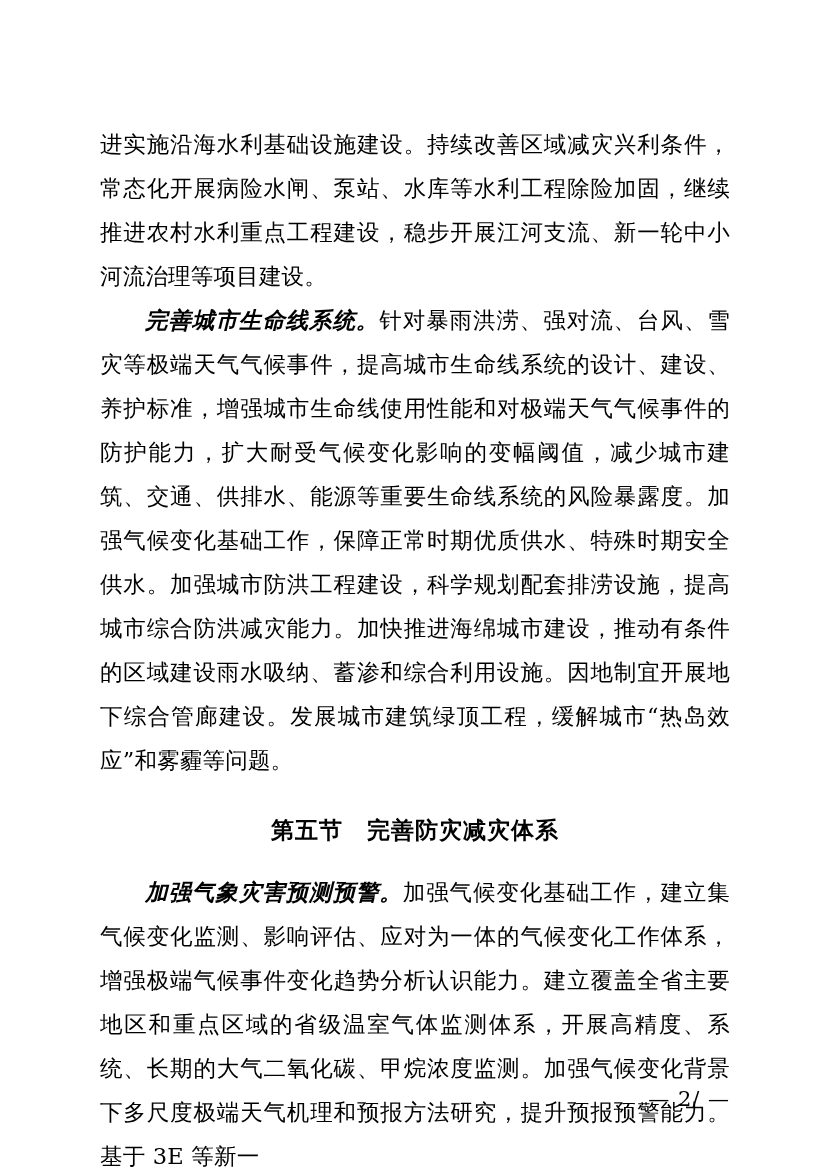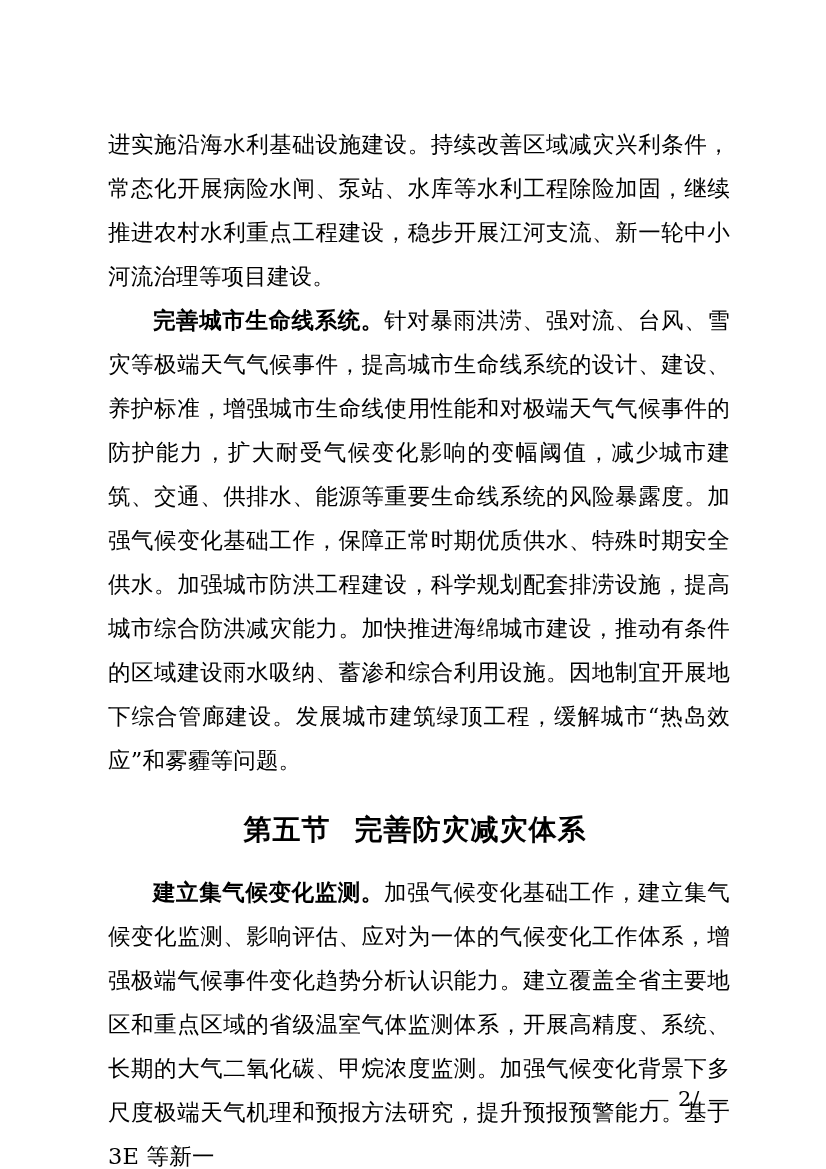--- a/index.html
+++ b/index.html
@@ -22,31 +22,32 @@
     padding: 122px 96px 0 100px;
   }
   .body-text {
     font-size: 22.5px;
     line-height: 44px;
     text-align: justify;
     text-justify: inter-ideograph;
     letter-spacing: 0.2px;
   }
   .para {
-    margin: 0 0 0 8px;
+    margin: 0 0 0 0;
     text-indent: 45px;
   }
   .para.no-indent {
     text-indent: 0;
   }
   .lead {
     font-weight: bold;
+    font-style: italic;
   }
   .section-heading {
-    font-size: 28px;
+    font-size: 23px;
     font-weight: bold;
     text-align: center;
     line-height: 44px;
     margin: 26px 0 18px 0;
     letter-spacing: 1px;
   }
   .heading-gap {
     display: inline-block;
     width: 24px;
   }
@@ -66,19 +67,19 @@
 <div class="page">
 
   <div class="body-text">
 
     <p class="para no-indent"><span>进实施沿海水利基础设施建设。持续改善区域减灾兴利条件，常态化开展病险水闸、泵站、水库等水利工程除险加固，继续推进农村水利重点工程建设，稳步开展江河支流、新一轮中小河流治理等项目建设。</span></p>
 
     <p class="para"><span class="lead">完善城市生命线系统。</span><span>针对暴雨洪涝、强对流、台风、雪灾等极端天气气候事件，提高城市生命线系统的设计、建设、养护标准，增强城市生命线使用性能和对极端天气气候事件的防护能力，扩大耐受气候变化影响的变幅阈值，减少城市建筑、交通、供排水、能源等重要生命线系统的风险暴露度。加强气候变化基础工作，保障正常时期优质供水、特殊时期安全供水。加强城市防洪工程建设，科学规划配套排涝设施，提高城市综合防洪减灾能力。加快推进海绵城市建设，推动有条件的区域建设雨水吸纳、蓄渗和综合利用设施。因地制宜开展地下综合管廊建设。发展城市建筑绿顶工程，缓解城市“热岛效应”和雾霾等问题。</span></p>
 
     <h2 class="section-heading"><span>第五节</span><span class="heading-gap"></span><span>完善防灾减灾体系</span></h2>
 
-    <p class="para"><span class="lead">建立集气候变化监测。</span><span>加强气候变化基础工作，建立集气候变化监测、影响评估、应对为一体的气候变化工作体系，增强极端气候事件变化趋势分析认识能力。建立覆盖全省主要地区和重点区域的省级温室气体监测体系，开展高精度、系统、长期的大气二氧化碳、甲烷浓度监测。加强气候变化背景下多尺度极端天气机理和预报方法研究，提升预报预警能力。基于 3E 等新一</span></p>
+    <p class="para"><span class="lead">加强气象灾害预测预警。</span><span>加强气候变化基础工作，建立集气候变化监测、影响评估、应对为一体的气候变化工作体系，增强极端气候事件变化趋势分析认识能力。建立覆盖全省主要地区和重点区域的省级温室气体监测体系，开展高精度、系统、长期的大气二氧化碳、甲烷浓度监测。加强气候变化背景下多尺度极端天气机理和预报方法研究，提升预报预警能力。基于 3E 等新一</span></p>
 
   </div>
 
   <div class="footer"><span>— 2/ —</span></div>
 
 </div>
 
 </body></html>

